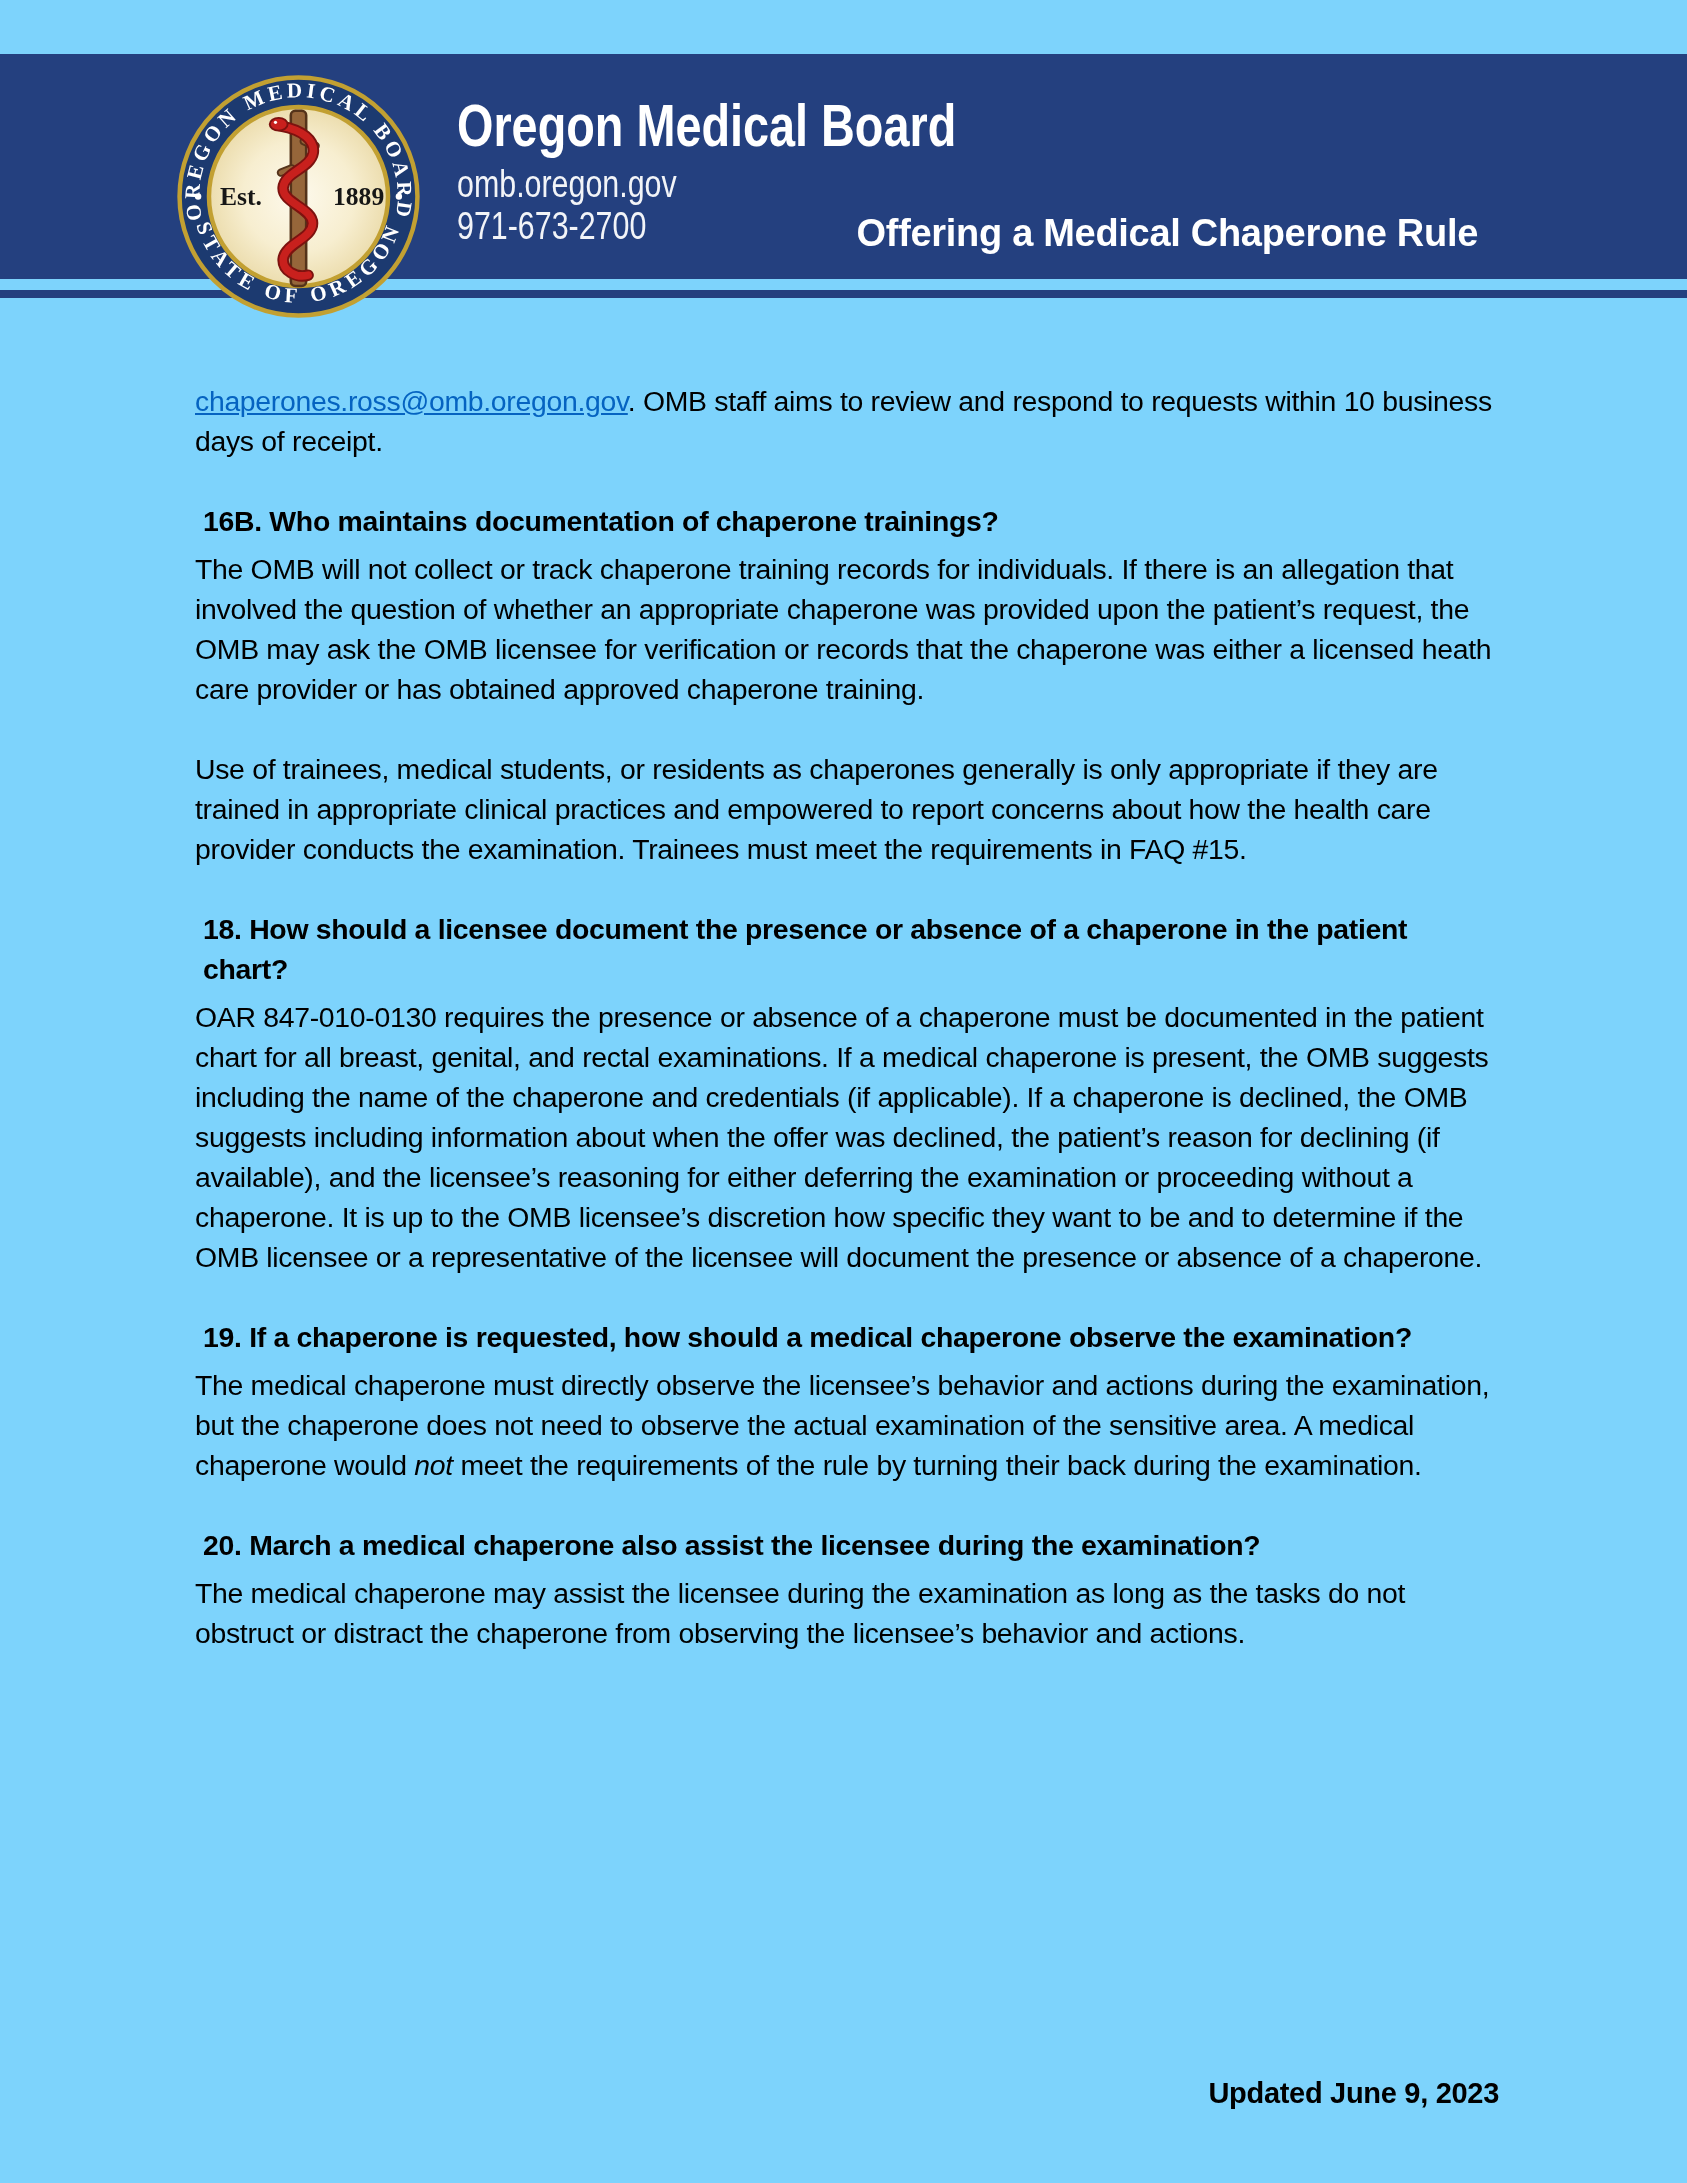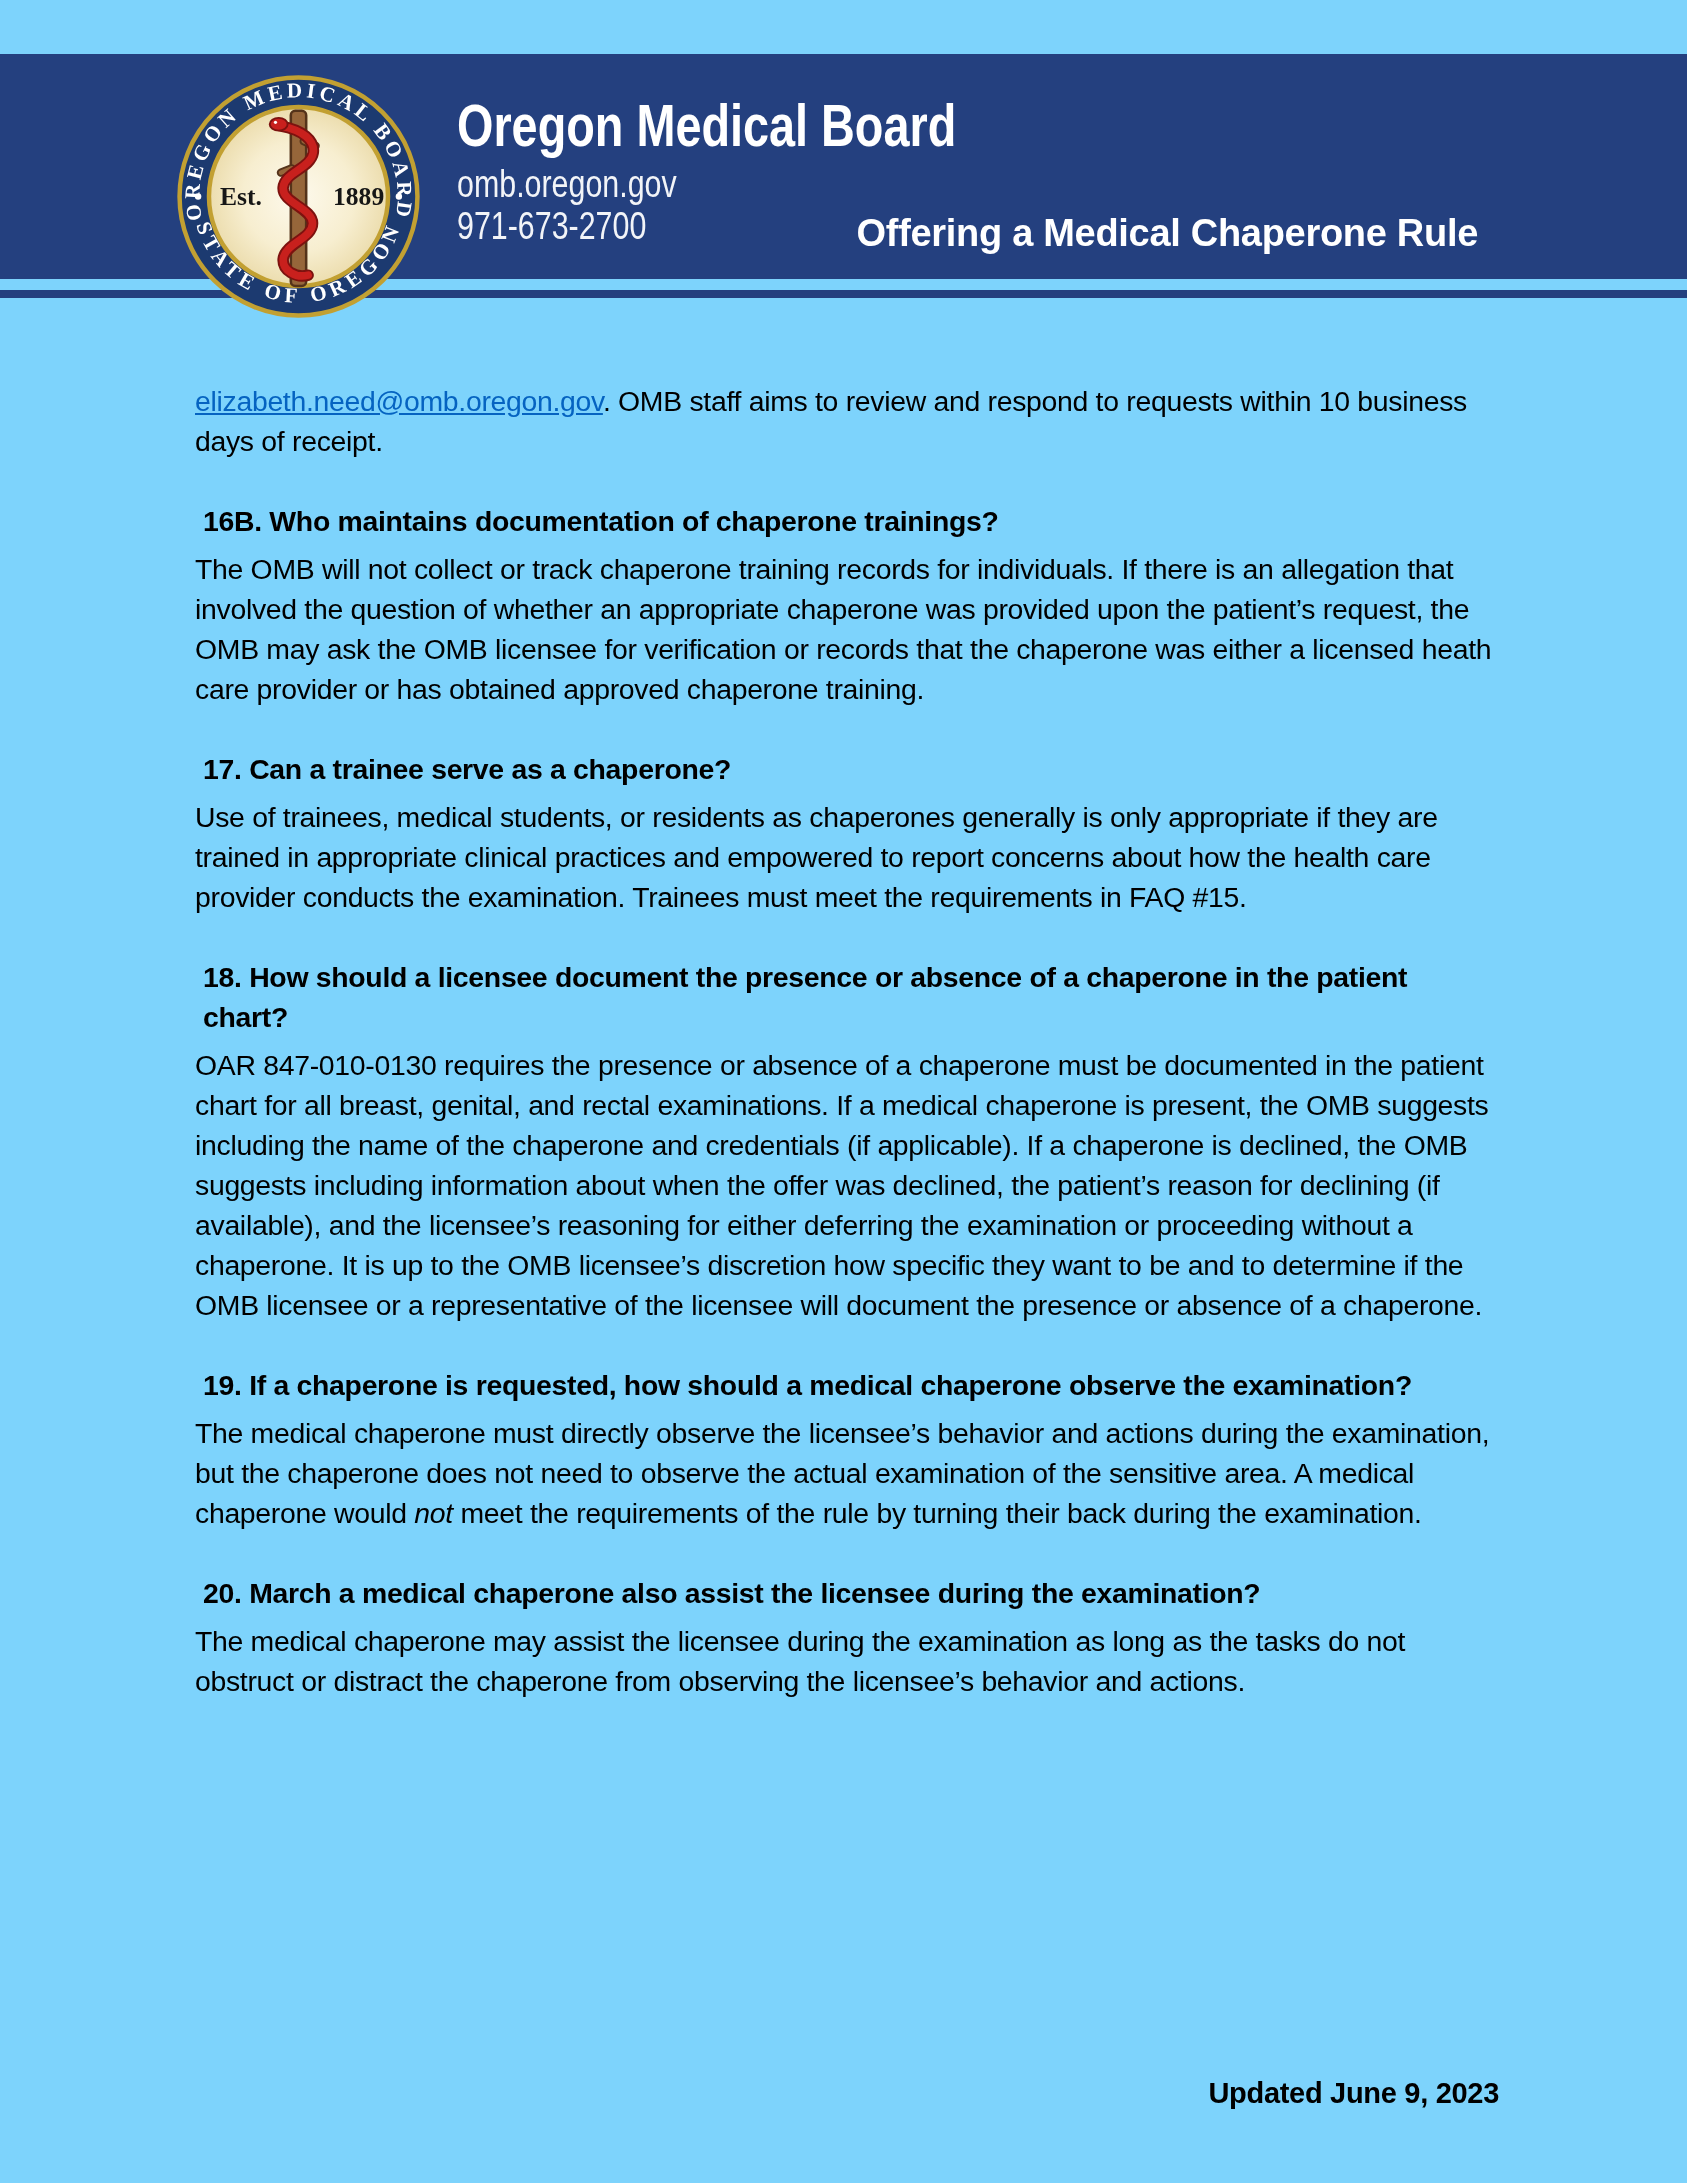--- a/index.html
+++ b/index.html
@@ -114,28 +114,27 @@
         <circle cx="154" cy="74" r="2.5" fill="#ffffff"></circle>
       </g>
 
       <text class="est-txt" x="100" y="204" text-anchor="middle">Est.</text>
       <text class="est-txt" x="284" y="204" text-anchor="middle">1889</text>
     </svg>
   </div>
 
   <main class="content" id="faq-content">
       <section class="faq-section">
-        <p><a href="#" class="email-link">elizabeth.need@omb.oregon.gov</a><span>. OMB staff aims to review and respond to requests within 10 business days of receipt.</span></p>
+        <p><a href="#" class="email-link">chaperones.ross@omb.oregon.gov</a><span>. OMB staff aims to review and respond to requests within 10 business days of receipt.</span></p>
       </section>
       <section class="faq-section">
         <h2>16B. Who maintains documentation of chaperone trainings?</h2>
         <p><span>The OMB will not collect or track chaperone training records for individuals. If there is an allegation that involved the question of whether an appropriate chaperone was provided upon the patient’s request, the OMB may ask the OMB licensee for verification or records that the chaperone was either a licensed heath care provider or has obtained approved chaperone training.</span></p>
       </section>
       <section class="faq-section">
-        <h2>17. Can a trainee serve as a chaperone?</h2>
         <p><span>Use of trainees, medical students, or residents as chaperones generally is only appropriate if they are trained in appropriate clinical practices and empowered to report concerns about how the health care provider conducts the examination. Trainees must meet the requirements in FAQ #15.</span></p>
       </section>
       <section class="faq-section">
         <h2>18. How should a licensee document the presence or absence of a chaperone in the patient chart?</h2>
         <p><span>OAR 847-010-0130 requires the presence or absence of a chaperone must be documented in the patient chart for all breast, genital, and rectal examinations. If a medical chaperone is present, the OMB suggests including the name of the chaperone and credentials (if applicable). If a chaperone is declined, the OMB suggests including information about when the offer was declined, the patient’s reason for declining (if available), and the licensee’s reasoning for either deferring the examination or proceeding without a chaperone. It is up to the OMB licensee’s discretion how specific they want to be and to determine if the OMB licensee or a representative of the licensee will document the presence or absence of a chaperone.</span></p>
       </section>
       <section class="faq-section">
         <h2>19. If a chaperone is requested, how should a medical chaperone observe the examination?</h2>
         <p><span>The medical chaperone must directly observe the licensee’s behavior and actions during the examination, but the chaperone does not need to observe the actual examination of the sensitive area. A medical chaperone would </span><span class="it">not</span><span> meet the requirements of the rule by turning their back during the examination.</span></p>
       </section>

